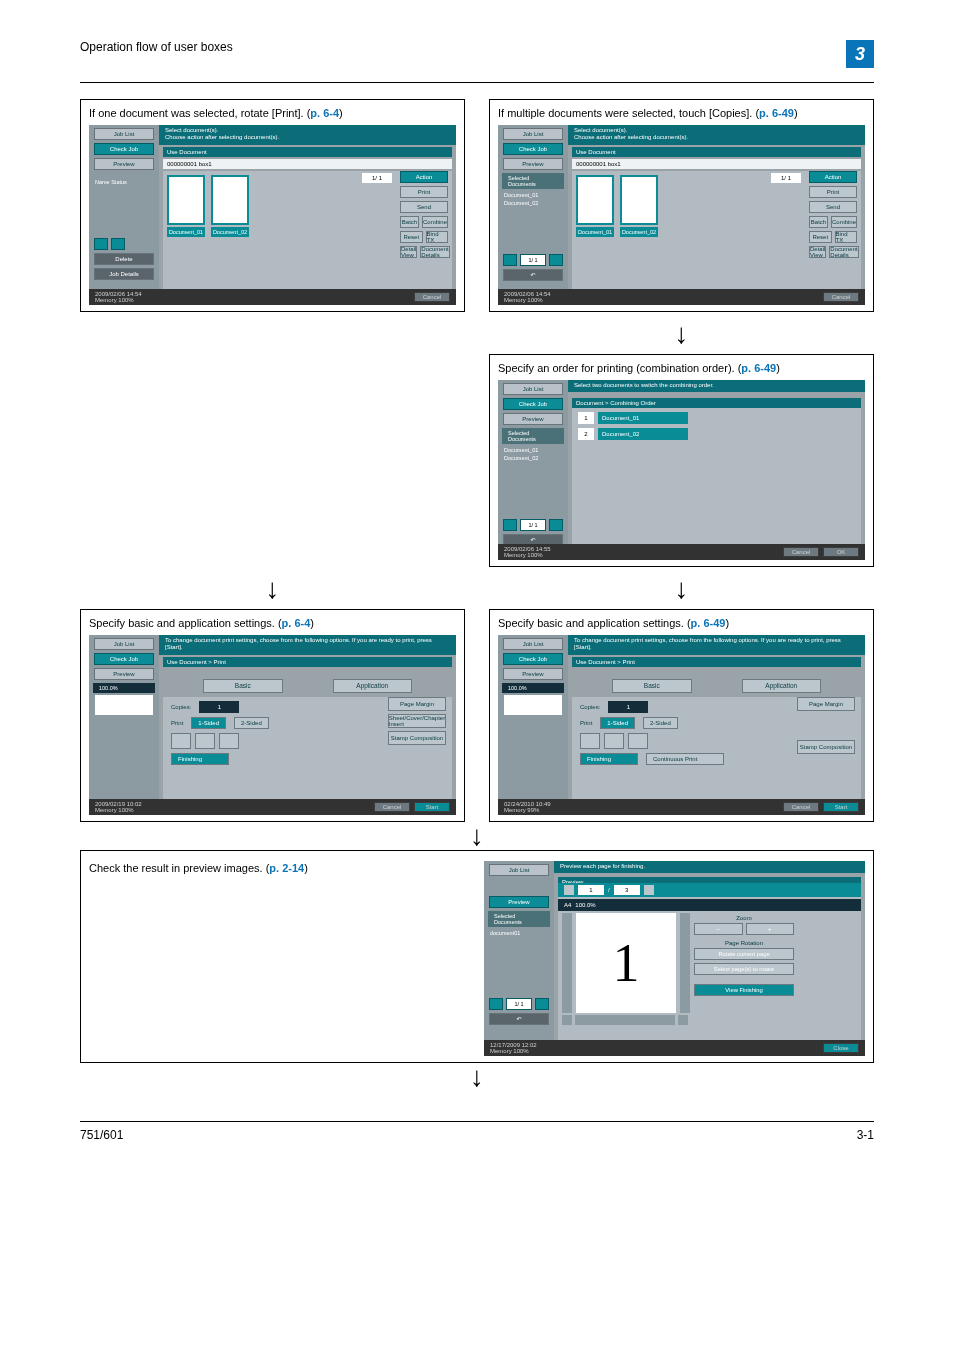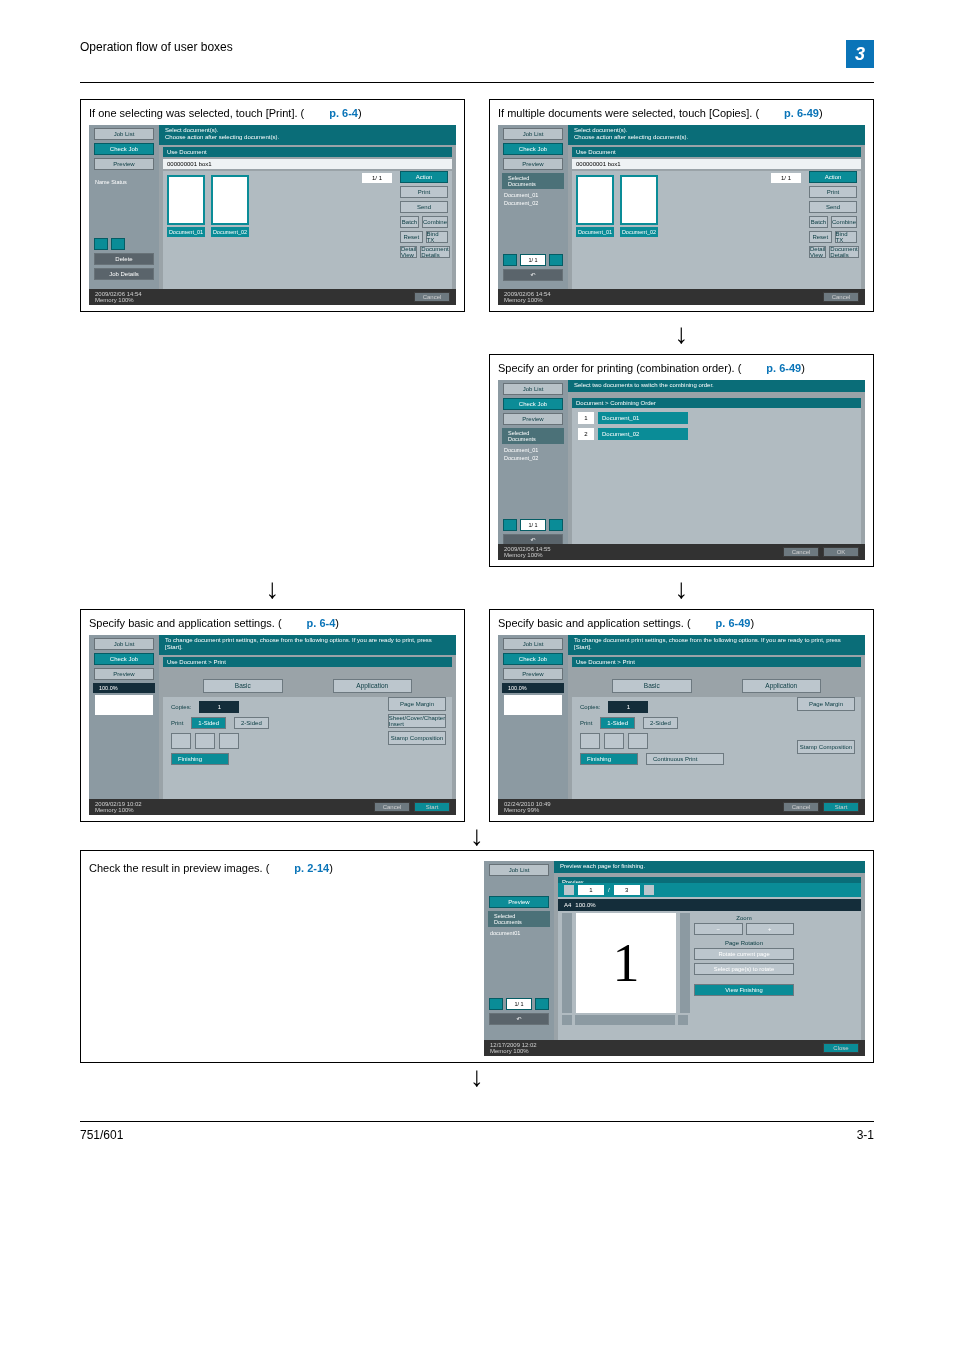--- a/index.html
+++ b/index.html
@@ -7,21 +7,21 @@
   .page { padding: 40px 80px 30px 80px; position: relative; }
   .header-row { display: flex; justify-content: space-between; align-items: flex-start; margin-bottom: 20px; gap: 40px; }
   .header-left { font-size: 12px; color: #000; }
   .header-badge { width: 28px; height: 28px; background: #0a74b8; color: #fff; display: flex; align-items: center; justify-content: center; font-size: 18px; font-weight: bold; font-style: italic; }
   .header-line { border-top: 1px solid #000; margin-top: -6px; margin-bottom: 16px; }
   .grid-row { display: flex; gap: 24px; margin-top: 4px; }
   .col { flex: 1; }
   .col-empty { flex: 1; }
   .box { border: 1px solid #000; padding: 6px 8px 6px 8px; font-size: 11px; }
   .box-caption { margin-bottom: 4px; line-height: 1.35; }
-  .ref { color: #0a74b8; font-weight: bold; padding-left: 25px; }
+  .ref { color: #0a74b8; font-weight: bold; }
   .screenshot { width: 100%; height: 180px; background: #9aa3a8; position: relative; overflow: hidden; font-size: 6px; color: #fff; }
   .ss-sidebar { position: absolute; top: 0; left: 0; bottom: 0; width: 70px; background: #8c9aa2; }
   .ss-btn { margin: 3px 5px; height: 12px; background: #b8c2c8; border: 1px solid #687278; color: #083a40; display: flex; align-items: center; justify-content: center; font-size: 6px; }
   .ss-btn.sel { background: #0c8c97; color: #fff; border-color: #055c64; }
   .ss-btn.dark { background: #5a646b; color: #fff; }
   .ss-main { position: absolute; top: 0; left: 70px; right: 0; bottom: 16px; background: #9aa3a8; }
   .ss-topbar { height: 20px; background: #0a6d78; color: #fff; padding: 2px 6px; font-size: 6px; line-height: 1.2; }
   .ss-breadcrumb { height: 10px; background: #0a6d78; color: #fff; margin: 2px 4px 2px 4px; padding: 0 4px; font-size: 6px; display: flex; align-items: center; }
   .ss-info { height: 10px; background: #eef2f4; color: #000; margin: 0 4px 2px 4px; padding: 0 4px; font-size: 6px; display: flex; align-items: center; }
   .ss-body { position: absolute; top: 46px; left: 4px; right: 4px; bottom: 0; background: #b1bbc1; }
@@ -83,21 +83,21 @@
   <div class="header-row">
     <div class="header-left">Operation flow of user boxes</div>
     <div class="header-badge">3</div>
   </div>
   <div class="header-line"></div>
 
   <div class="grid-row">
     <div class="col">
       <div class="box">
         <div class="box-caption">
-          <span>If one selecting was selected, touch [Print]. (</span><span class="ref">p. 6-4</span><span>)</span>
+          <span>If one document was selected, rotate [Print]. (</span><span class="ref">p. 6-4</span><span>)</span>
         </div>
         <div class="screenshot">
           <div class="ss-sidebar">
             <div class="ss-btn">Job List</div>
             <div class="ss-btn sel">Check Job</div>
             <div class="ss-btn">Preview</div>
             <div style="height:6px"></div>
             <div style="font-size:5.5px;color:#fff;padding:0 6px">Name  Status</div>
             <div style="height:50px"></div>
             <div class="ss-nav-small">

